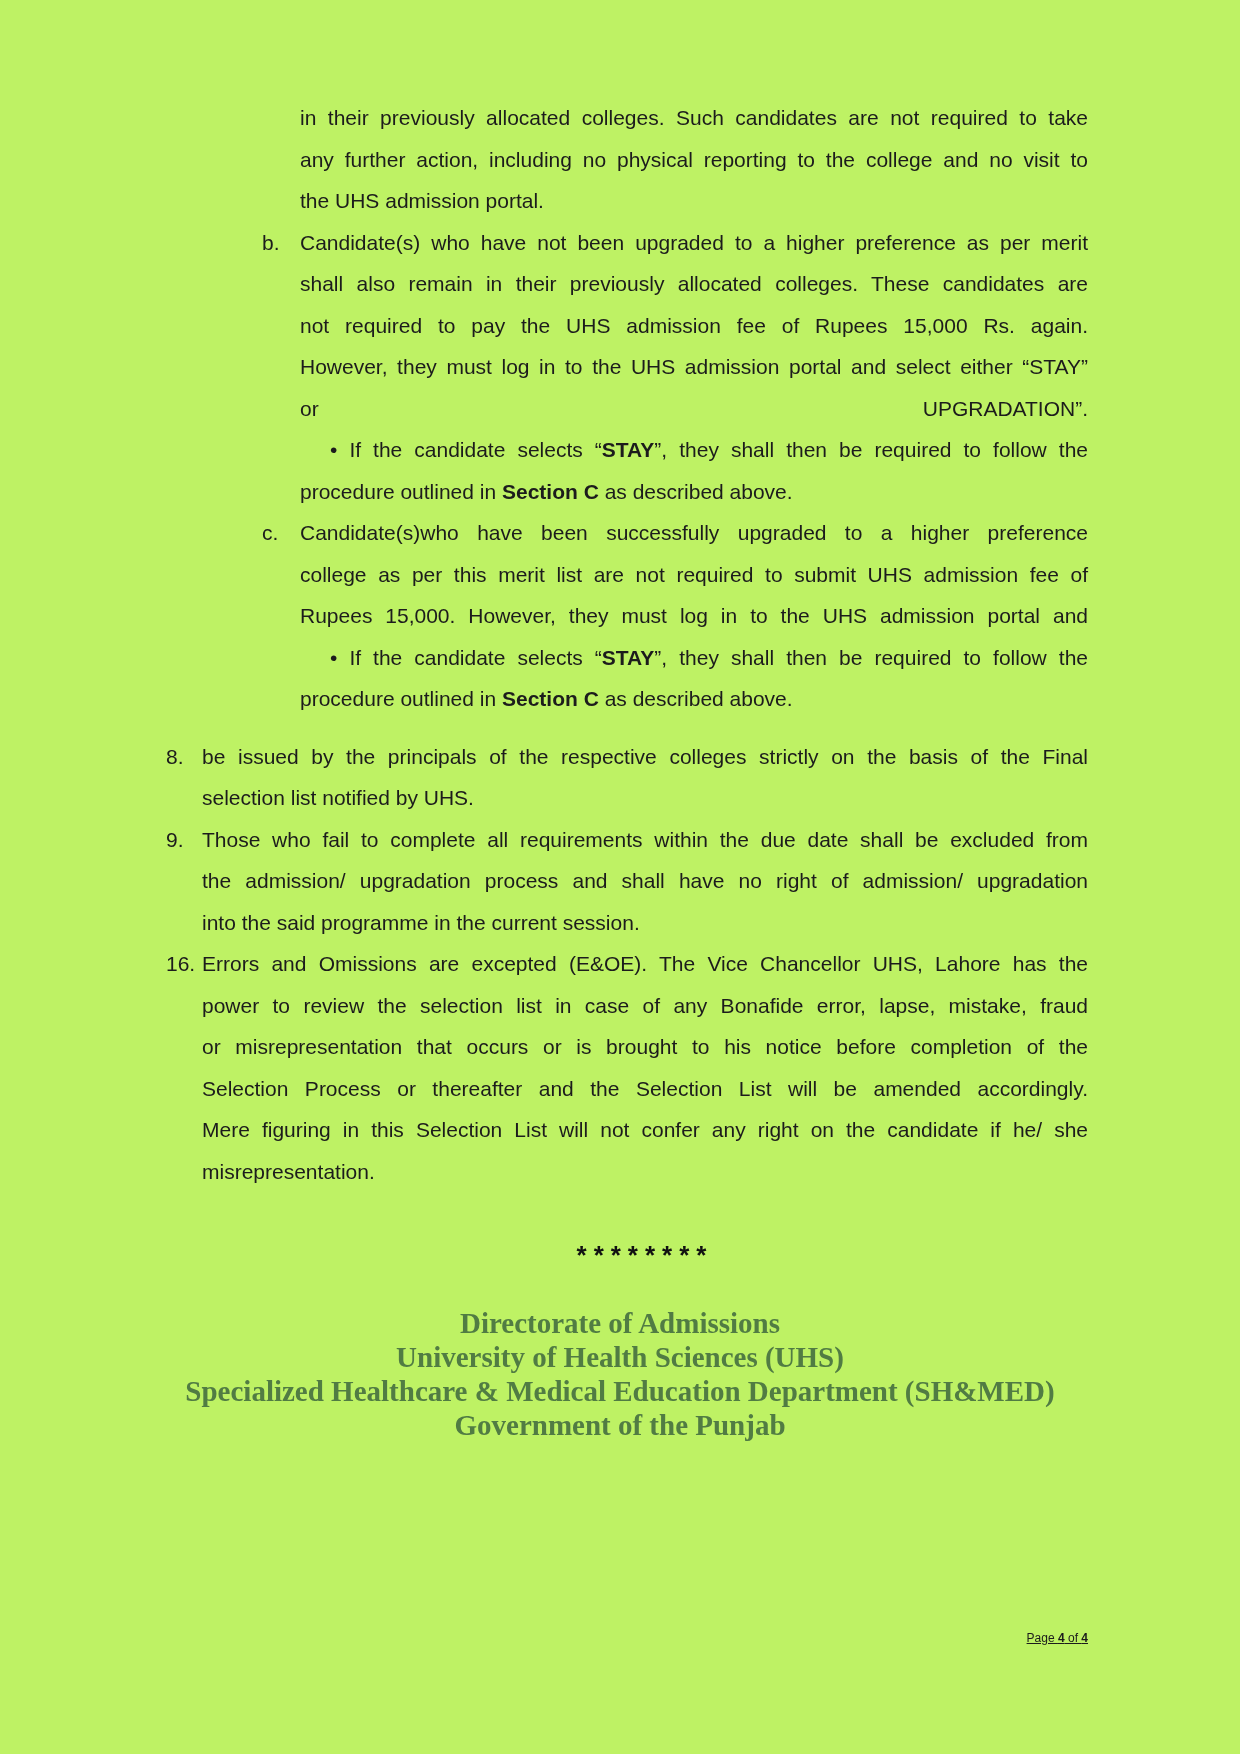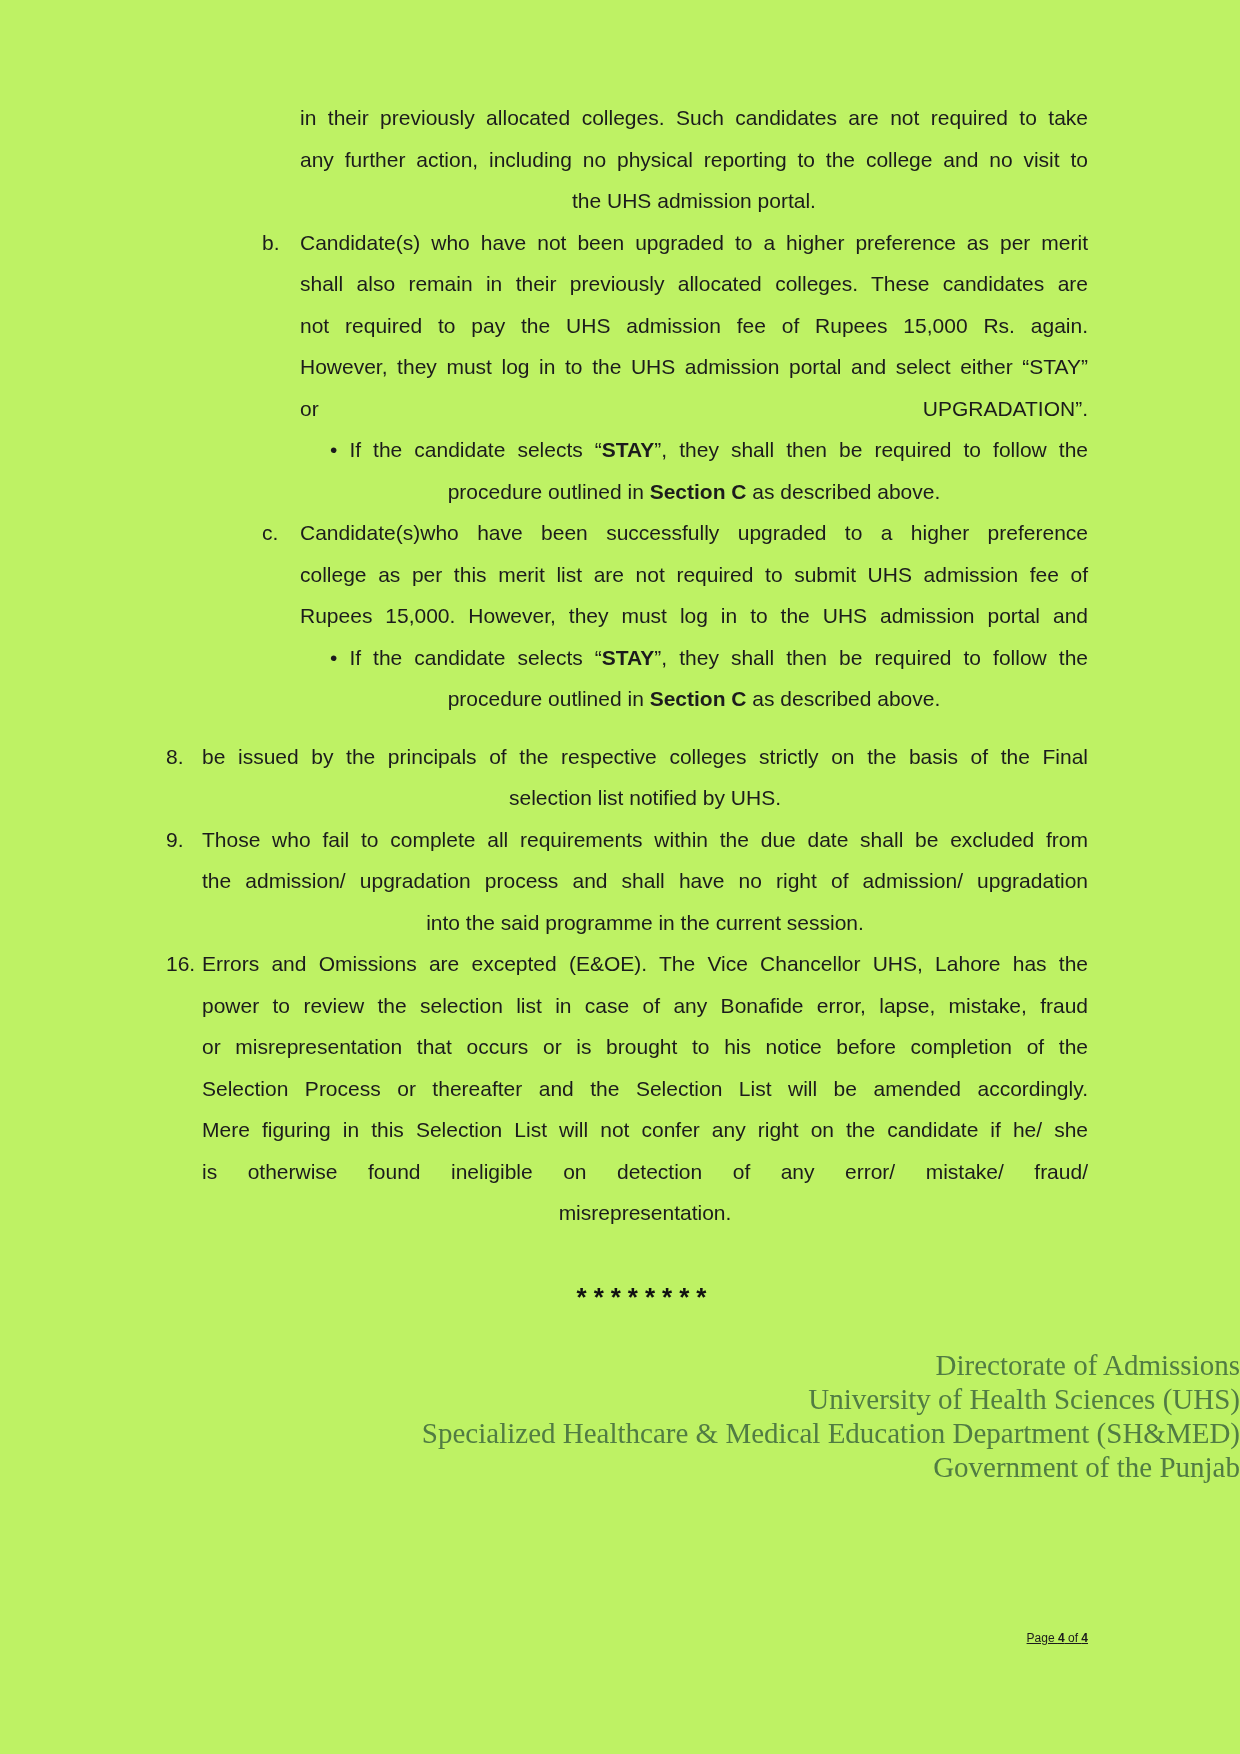--- a/index.html
+++ b/index.html
@@ -16,32 +16,32 @@
     font-size:21px; line-height:41.5px;
   }
   .blk { position:relative; }
   .blk.cont, .blk.letter, .blk.bullet { margin-left:300px; width:788px; }
   .blk.number { margin-left:202px; width:886px; }
   .blk .lbl { position:absolute; top:0; }
   .blk.letter .lbl { left:-38px; width:38px; }
   .blk.number .lbl { left:-36px; width:36px; }
   .gap-before { margin-top:16px; }
   .jl { text-align:justify; text-align-last:justify; }
-  .ll { text-align:center; }
+  .ll { text-align:left; }
   .ind30 { padding-left:30px; }
   .separator {
     margin-top:41px; margin-left:202px; width:886px;
     text-align:center; font-weight:bold; font-size:26px;
     letter-spacing:7px; line-height:44px; color:#111;
   }
   .signature {
     margin-top:29px; width:100%;
-    text-align:right;
+    text-align:center;
     font-family:"Liberation Serif", serif;
-    font-weight:normal; font-size:29px; line-height:34px;
+    font-weight:bold; font-size:29px; line-height:34px;
     color:#517c43;
   }
   .page-footer {
     position:absolute; top:1626px; right:152px;
     font-size:12px; line-height:24px; color:#1c1c1c;text-decoration:underline;
   }
   b { font-weight:bold; }
 </style>
 </head>
 <body>
@@ -87,21 +87,20 @@
           <div class="jl">the admission/ upgradation process and shall have no right of admission/ upgradation</div>
           <div class="ll">into the said programme in the current session.</div>
         </div>
         <div class="blk number">
           <span class="lbl">16.</span>
           <div class="jl">Errors and Omissions are excepted (E&amp;OE). The Vice Chancellor UHS, Lahore has the</div>
           <div class="jl">power to review the selection list in case of any Bonafide error, lapse, mistake, fraud</div>
           <div class="jl">or misrepresentation that occurs or is brought to his notice before completion of the</div>
           <div class="jl">Selection Process or thereafter and the Selection List will be amended accordingly.</div>
           <div class="jl">Mere figuring in this Selection List will not confer any right on the candidate if he/ she</div>
-          <div class="jl">is otherwise found ineligible on detection of any error/ mistake/ fraud/</div>
           <div class="ll">misrepresentation.</div>
         </div>
       </div>
     <div class="separator">********</div>
     <div class="signature" id="signature-root">
         <div>Directorate of Admissions</div>
         <div>University of Health Sciences (UHS)</div>
         <div>Specialized Healthcare &amp; Medical Education Department (SH&amp;MED)</div>
         <div>Government of the Punjab</div>
       </div>

